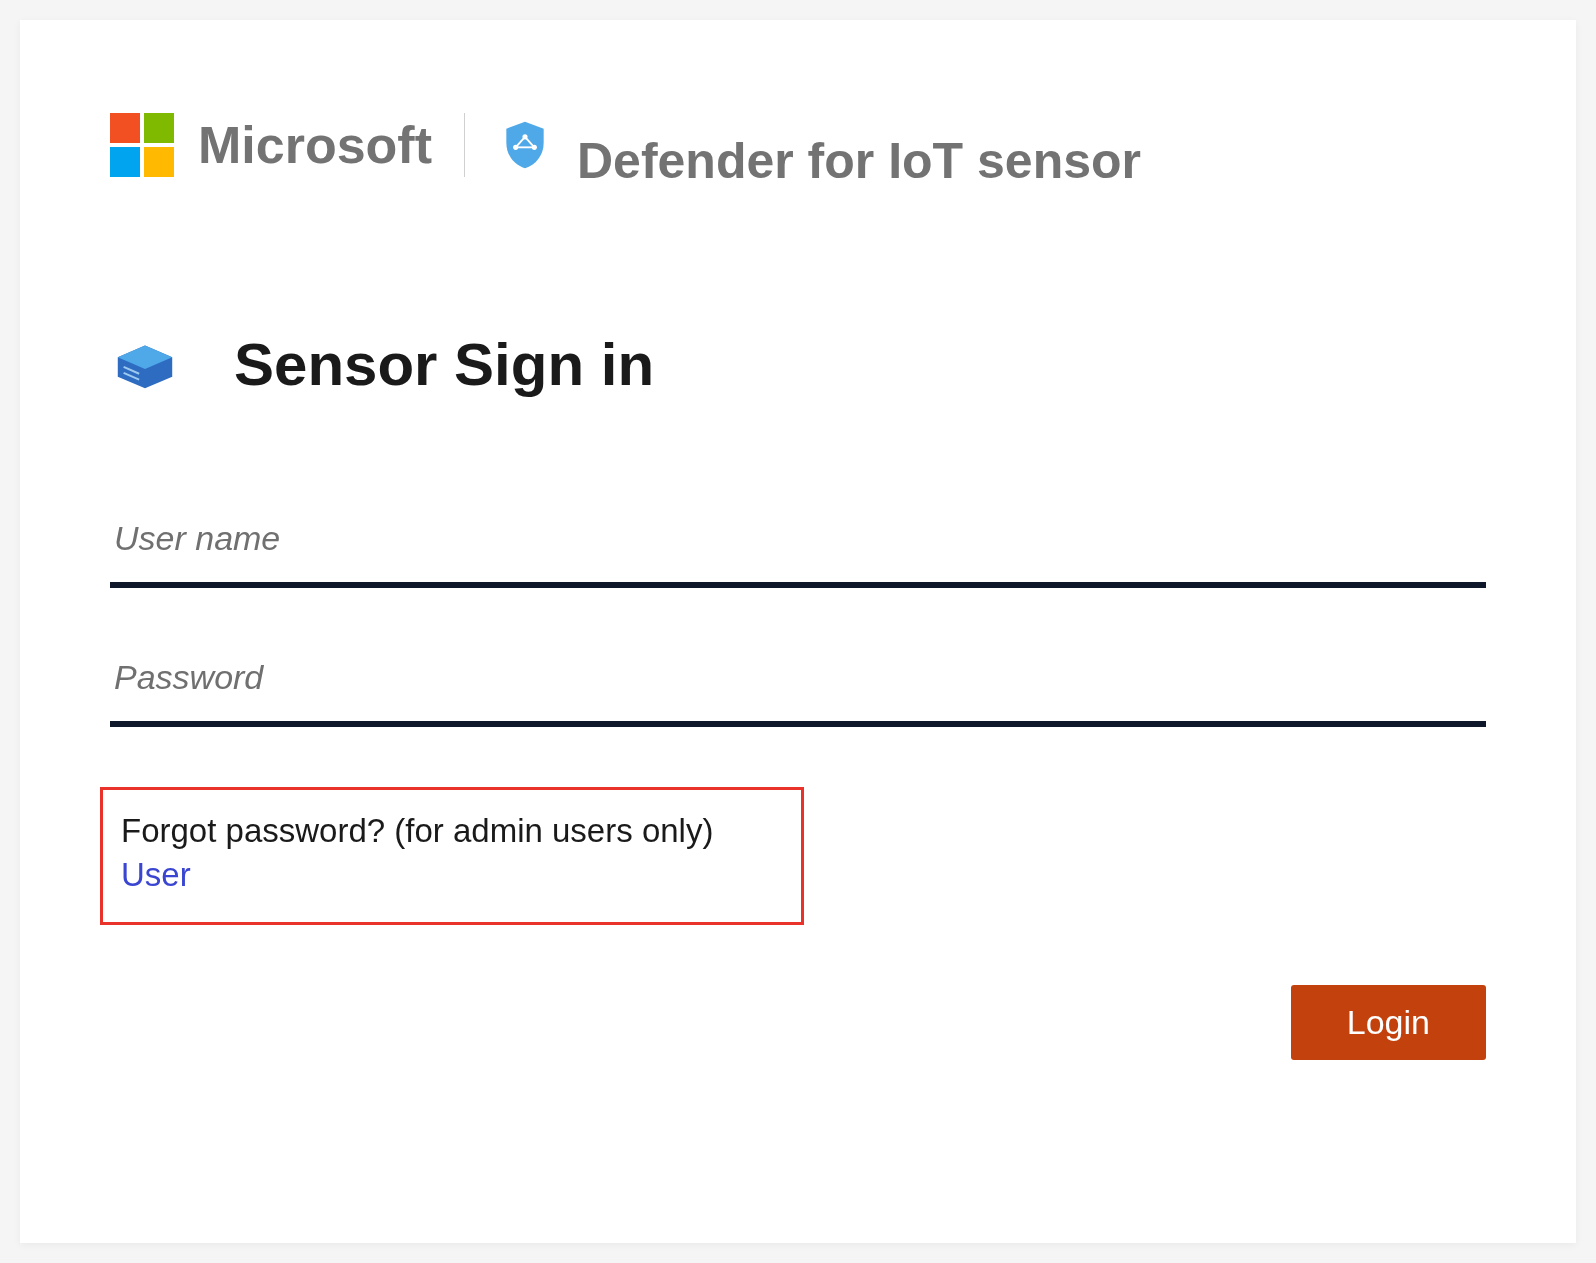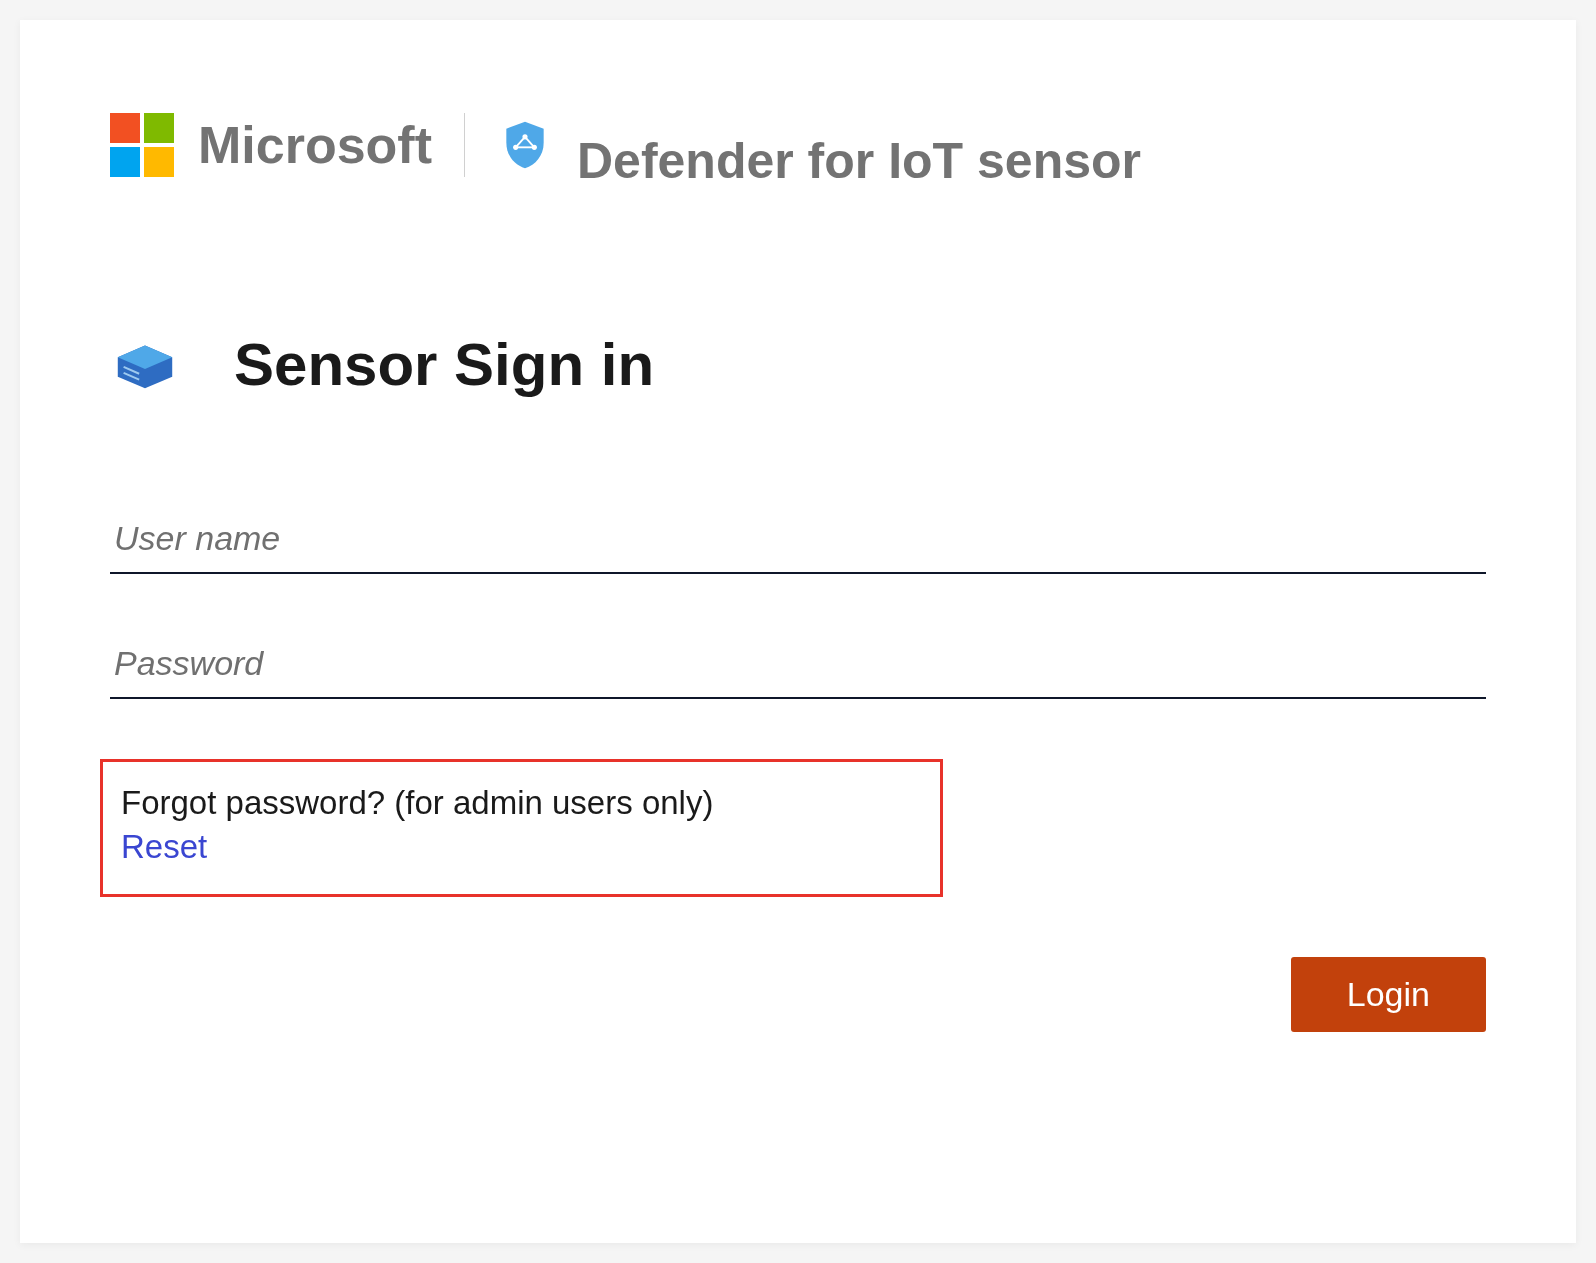--- a/index.html
+++ b/index.html
@@ -80,37 +80,37 @@
       font-size: 60px;
       font-weight: 600;
       color: #1a1a1a;
     }
     .form-field {
       margin-bottom: 60px;
     }
     .text-input {
       width: 100%;
       border: none;
-      border-bottom: 2px solid #0f172a;
+      border-bottom: 6px solid #0f172a;
       font-size: 34px;
       font-family: inherit;
       font-style: italic;
       color: #555;
-      padding: 10px 4px 14px 4px;
+      padding: 10px 4px 24px 4px;
       background: transparent;
       outline: none;
     }
     .text-input::placeholder {
       color: #707070;
       font-style: italic;
     }
     .forgot-box {
       border: 3px solid #e8322a;
       padding: 22px 18px 28px 18px;
-      width: 843px;
+      width: 704px;
       margin-top: 22px;
       margin-bottom: 50px;
       margin-left: -10px;
     }
     .forgot-text {
       font-size: 33px;
       color: #1a1a1a;
       margin-bottom: 6px;
     }
     .reset-link {
@@ -175,20 +175,20 @@
   <div class="form-field">
     <input type="text" class="text-input" placeholder="User name" style="">
   </div>
 
   <div class="form-field">
     <input type="password" class="text-input" placeholder="Password" style="">
   </div>
 
   <div class="forgot-box">
     <div class="forgot-text">Forgot password? (for admin users only)</div>
-    <a class="reset-link">Reset</a>
+    <a class="reset-link">User</a>
   </div>
 
   <div class="button-row">
     <button class="login-btn">Login</button>
   </div>
 
 </div>
 
 </body></html>

